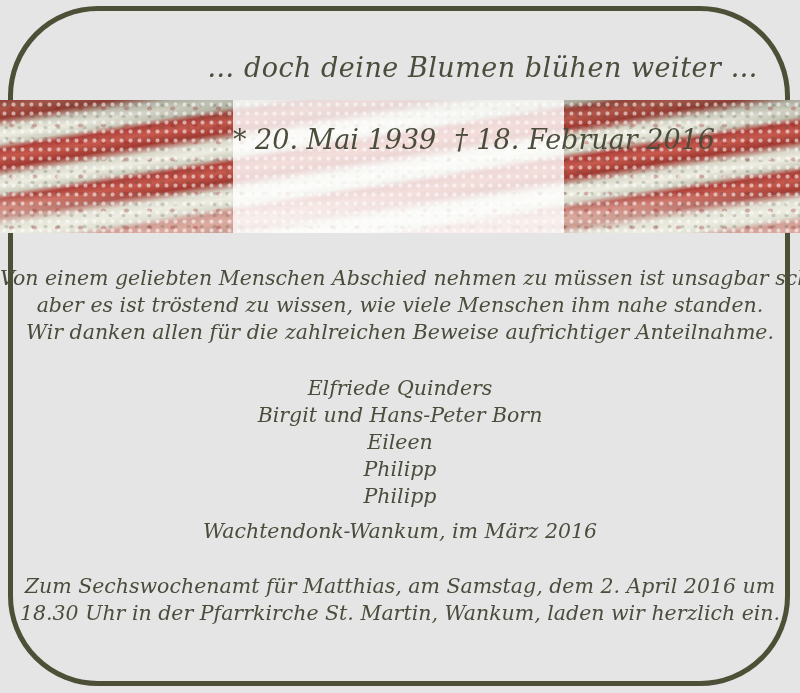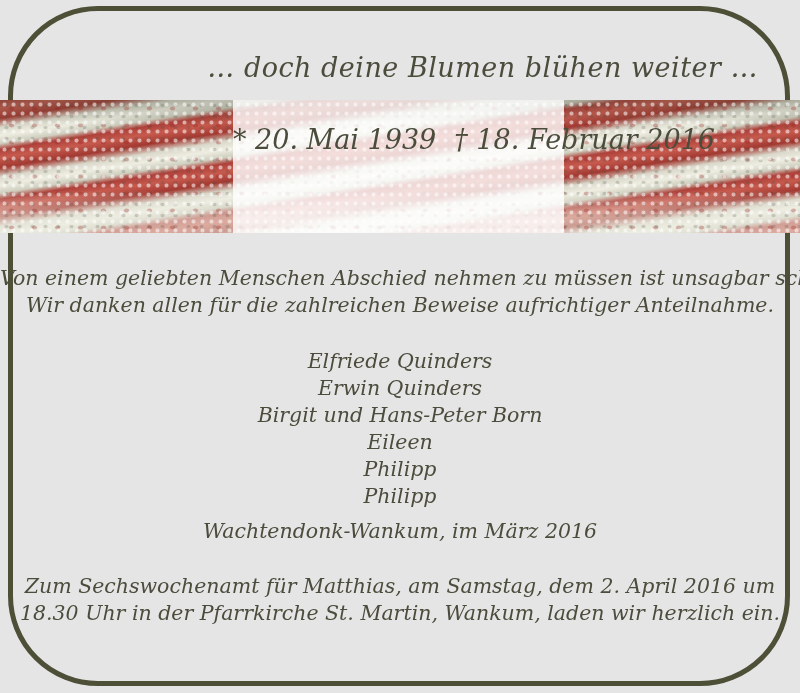--- a/index.html
+++ b/index.html
@@ -118,26 +118,26 @@
       <div class="dates">
         <span class="birth">* 20. Mai 1939</span><span>† 18. Februar 2016</span>
       </div>
     </div>
   </div>
 
   <div class="body-text">
 
     <div class="condolence">
       <div class="line">Von einem geliebten Menschen Abschied nehmen zu müssen ist unsagbar schwer,</div>
+      <div class="line">aber es ist tröstend zu wissen, wie viele Menschen ihm nahe standen.</div>
       <div class="line">Wir danken allen für die zahlreichen Beweise aufrichtiger Anteilnahme.</div>
     </div>
 
     <div class="mourners">
       <div class="line">Elfriede Quinders</div>
-      <div class="line">Erwin Quinders</div>
       <div class="line">Birgit und Hans-Peter Born</div>
       <div class="line">Eileen</div>
       <div class="line">Philipp</div>
       <div class="line">Philipp</div>
     </div>
 
     <div class="dateline line">Wachtendonk-Wankum, im März 2016</div>
 
     <div class="invitation">
       <div class="line">Zum Sechswochenamt für Matthias, am Samstag, dem 2. April 2016 um</div>

